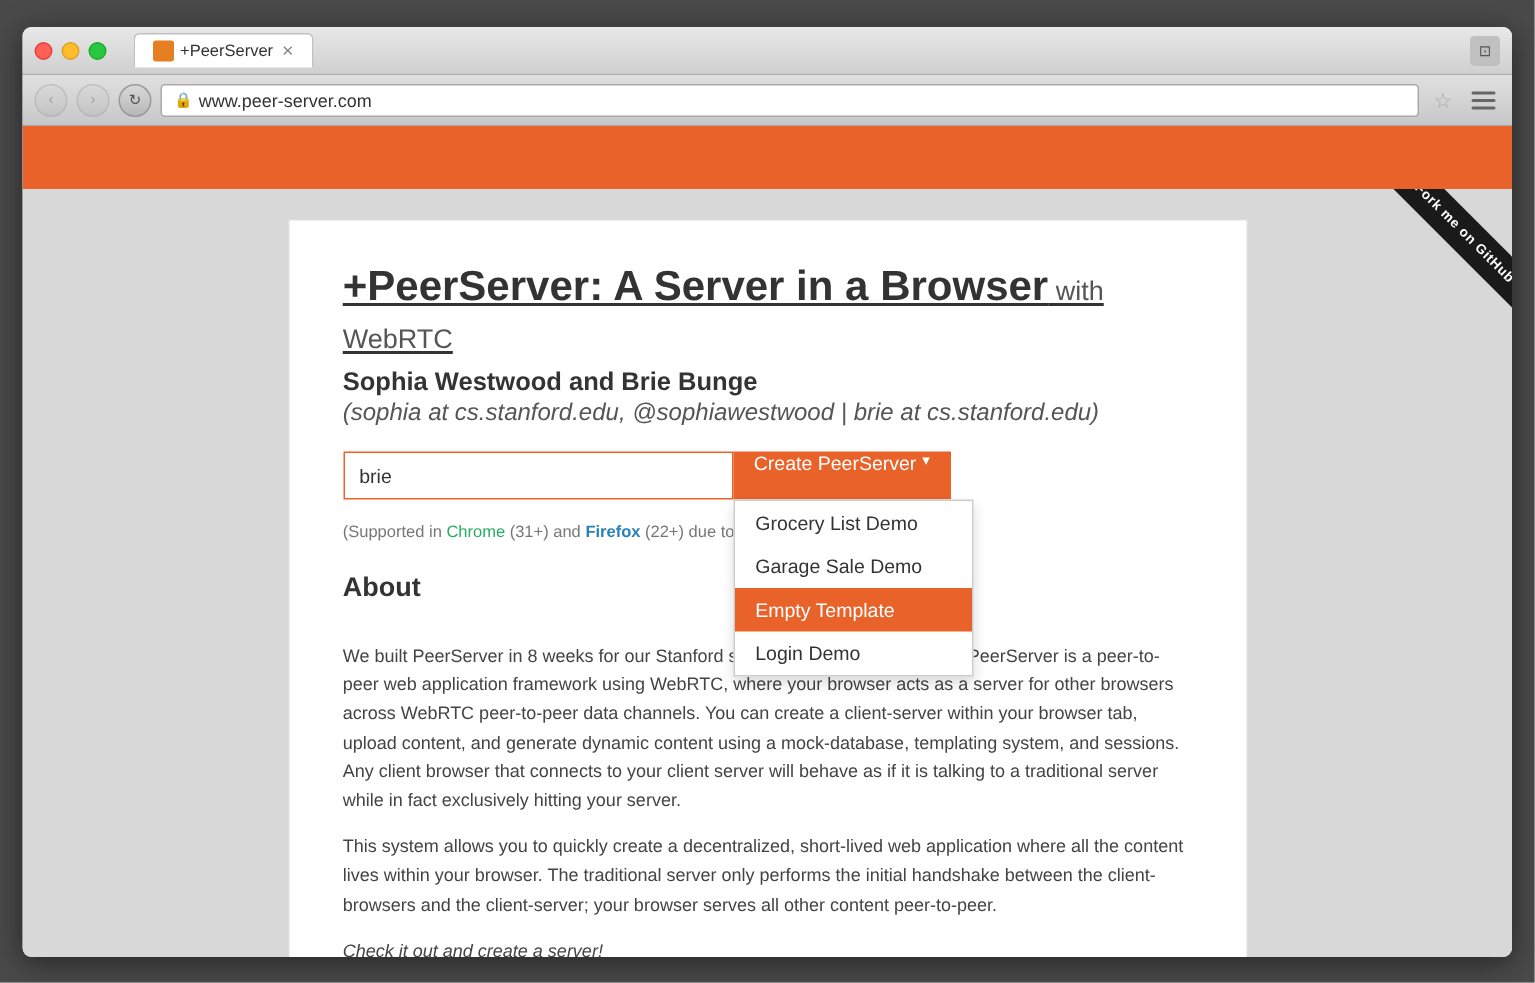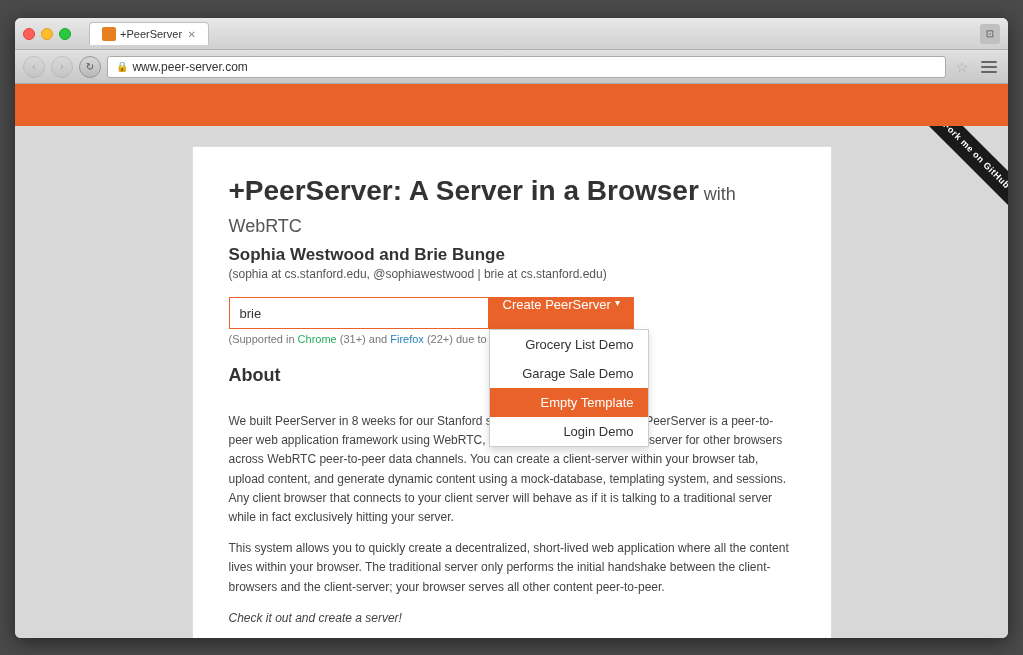--- a/index.html
+++ b/index.html
@@ -210,44 +210,46 @@
       width: 640px;
       padding: 28px 36px 24px;
       border: 1px solid #ddd;
     }
 
     .main-title {
       font-size: 28px;
       font-weight: bold;
       color: #333;
       margin-bottom: 6px;
+      text-decoration: underline;
     }
     .main-title .with-rtc {
       font-size: 18px;
       font-weight: normal;
       color: #555;
     }
     .subtitle {
       font-size: 17px;
       font-weight: bold;
       color: #333;
       margin-bottom: 2px;
     }
     .subtitle-small {
-      font-size: 12px;
+      font-size: 16px;
       color: #555;
       margin-bottom: 16px;
+      font-style: italic;
     }
 
     
     .input-row {
       display: flex;
       align-items: center;
       gap: 0;
-      margin-bottom: 4px;
+      margin-bottom: 16px;
     }
     .peer-input {
       width: 260px;
       height: 32px;
       border: 1px solid #e8622a;
       padding: 0 10px;
       font-size: 13px;
       color: #333;
       outline: none;
     }
@@ -271,21 +273,20 @@
     
     .dropdown-menu {
       position: absolute;
       top: 32px;
       left: 0;
       background: #fff;
       border: 1px solid #ccc;
       min-width: 160px;
       box-shadow: 0 4px 8px rgba(0,0,0,0.15);
       z-index: 200;
-      text-align: right;
     }
     .dropdown-item {
       padding: 7px 14px;
       font-size: 13px;
       color: #333;
       cursor: pointer;
       white-space: nowrap;
     }
     .dropdown-item.active {
       background: #e8622a;
@@ -400,21 +401,21 @@
             <div class="dropdown-menu">
               <div class="dropdown-item">Grocery List Demo</div>
               <div class="dropdown-item">Garage Sale Demo</div>
               <div class="dropdown-item active">Empty Template</div>
               <div class="dropdown-item">Login Demo</div>
             </div>
           </div>
         </div>
 
         <div class="supported-text">
-          <span>(Supported in </span><a href="#" style="color:#27ae60;">Chrome</a><span> (31+) and </span><a href="#" style="color:#2980b9;">Firefox</a><span> (22+) due to WebRTC robust b...</span>
+          <span>(Supported in </span><a href="#" style="color:#27ae60;">Chrome</a><span> (31+) and </span><a href="#" style="color:#2980b9;font-weight:bold;">Firefox</a><span> (22+) due to WebRTC robust b...</span>
         </div>
 
         <div class="section-title">About</div>
         <p class="body-text">We built PeerServer in 8 weeks for our Stanford senior project in Spring 2013. PeerServer is a peer-to-peer web application framework using WebRTC, where your browser acts as a server for other browsers across WebRTC peer-to-peer data channels. You can create a client-server within your browser tab, upload content, and generate dynamic content using a mock-database, templating system, and sessions. Any client browser that connects to your client server will behave as if it is talking to a traditional server while in fact exclusively hitting your server.</p>
         <p class="body-text">This system allows you to quickly create a decentralized, short-lived web application where all the content lives within your browser. The traditional server only performs the initial handshake between the client-browsers and the client-server; your browser serves all other content peer-to-peer.</p>
         <p class="body-text-last">Check it out and create a server!</p>
       </div>
 
     </div>
   </div>

